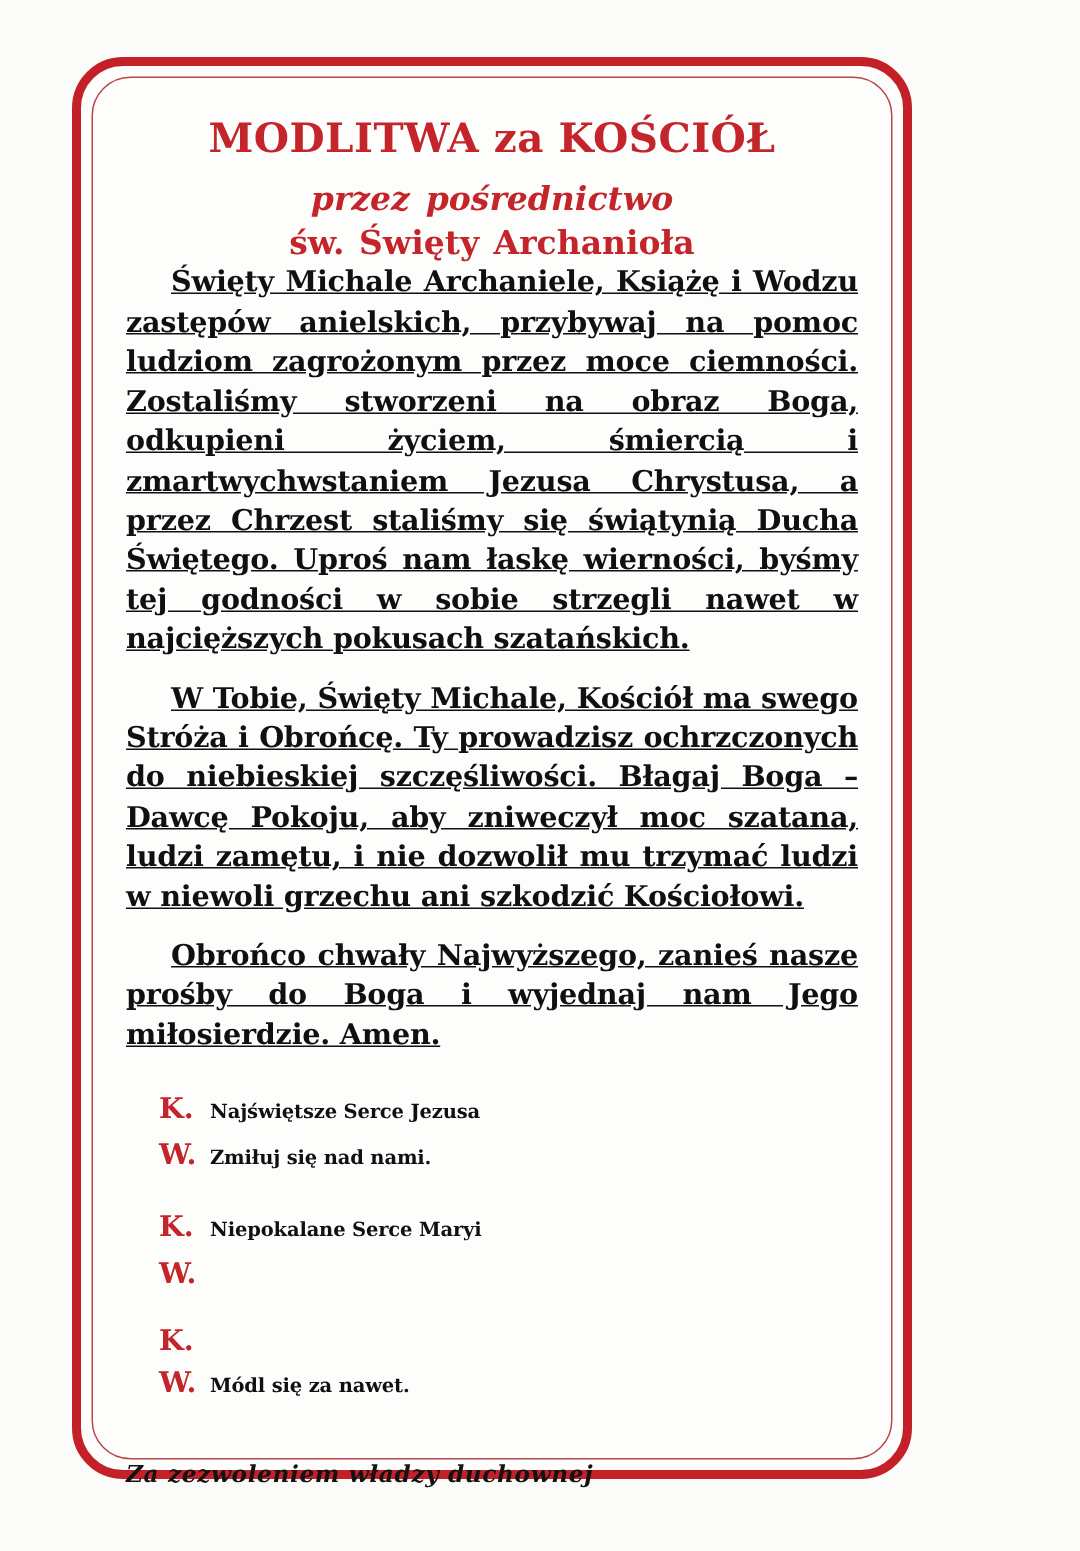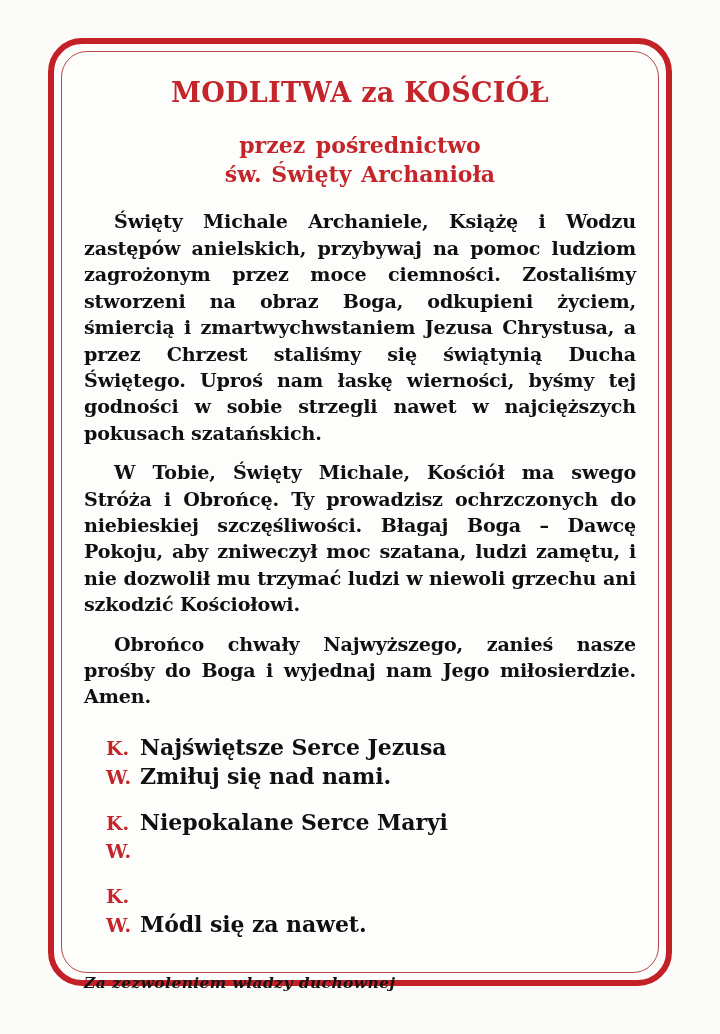--- a/index.html
+++ b/index.html
@@ -14,21 +14,21 @@
     font-family: "DejaVu Serif", serif;
     overflow: hidden;
     position: relative;
   }
 
   
   .card {
     position: absolute;
     left: 48px;
     top: 38px;
-    width: 624px;
+    width: 560px;
     height: 948px;
     box-sizing: border-box;
     border: 6px solid #c32127;
     border-radius: 34px;
     background: #fdfdfc;
   }
   .card-inner-rule {
     position: absolute;
     left: 7px;
     top: 7px;
@@ -60,36 +60,37 @@
     letter-spacing: 0.3px;
     line-height: 1.1;
     margin: 10px 0 0 0;
     white-space: nowrap;
   }
   .title-sub1 {
     font-family: "DejaVu Serif", serif;
     font-weight: bold;
     font-size: 22px;
     line-height: 1.2;
-    margin: 24px 0 0 0;
+    margin: 12px 0 0 0;
     word-spacing: 3px;
+    font-style: italic;
   }
   .title-sub2 {
     font-family: "DejaVu Serif", serif;
     font-weight: bold;
     font-size: 22px;
     line-height: 1.2;
     margin: 3px 0 0 0;
     word-spacing: 2px;
   }
 
   
   .prayer-body {
-    margin-top: 22px;
     color: #111010;
+    text-decoration: underline;
   }
   .para {
     font-family: "DejaVu Serif", serif;
     font-weight: bold;
     font-size: 19.1px;
     line-height: 26.4px;
     text-align: justify;
     text-indent: 30px;
     margin: 0 0 13px 0;
     letter-spacing: -0.15px;
@@ -116,21 +117,21 @@
     padding-left: 22px;
     box-sizing: border-box;
     color: #c4252b;
     font-family: "DejaVu Serif", serif;
     font-weight: bold;
     font-size: 19px;
   }
   .resp-text {
     font-family: "DejaVu Serif", serif;
     font-weight: bold;
-    font-size: 22px;
+    font-size: 13px;
     color: #111010;
     letter-spacing: -0.1px;
   }
 
   
   .footer {
     margin-top: 34px;
     text-align: left;
     padding-right: 10px;
   }

